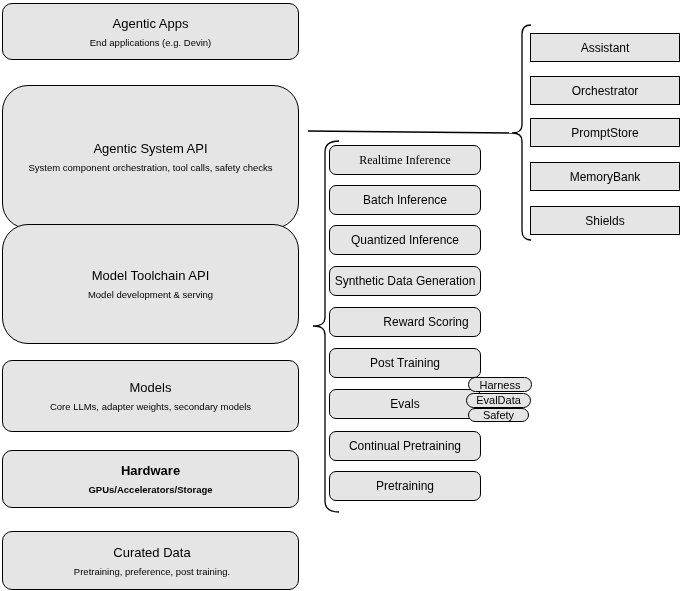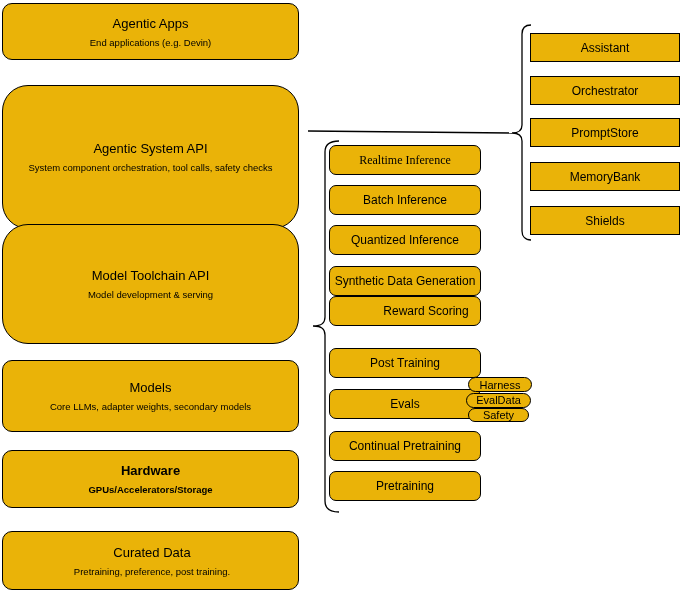--- a/index.html
+++ b/index.html
@@ -14,21 +14,21 @@
   }
   .connectors {
     position: absolute;
     left: 0; top: 0;
     z-index: 1;
     pointer-events: none;
   }
   .box {
     position: absolute;
     box-sizing: border-box;
-    background: #eab308;
+    background: #e5e5e5;
     border: 1.4px solid #000000;
     display: flex;
     flex-direction: column;
     align-items: center;
     justify-content: center;
     text-align: center;
     z-index: 2;
   }
   .lbox {
     left: 2px;
@@ -105,21 +105,21 @@
   </div>
   <div class="box mbox" style="top:185px;">
     <span>Batch Inference</span>
   </div>
   <div class="box mbox" style="top:225px;">
     <span>Quantized Inference</span>
   </div>
   <div class="box mbox" style="top:266px;">
     <span>Synthetic Data Generation</span>
   </div>
-  <div class="box mbox" style="top:296px;padding-left:42px;">
+  <div class="box mbox" style="top:307px;padding-left:42px;">
     <span>Reward Scoring</span>
   </div>
   <div class="box mbox" style="top:348px;">
     <span>Post Training</span>
   </div>
   <div class="box mbox" style="top:389px;">
     <span>Evals</span>
   </div>
   <div class="box mbox" style="top:431px;">
     <span>Continual Pretraining</span>

